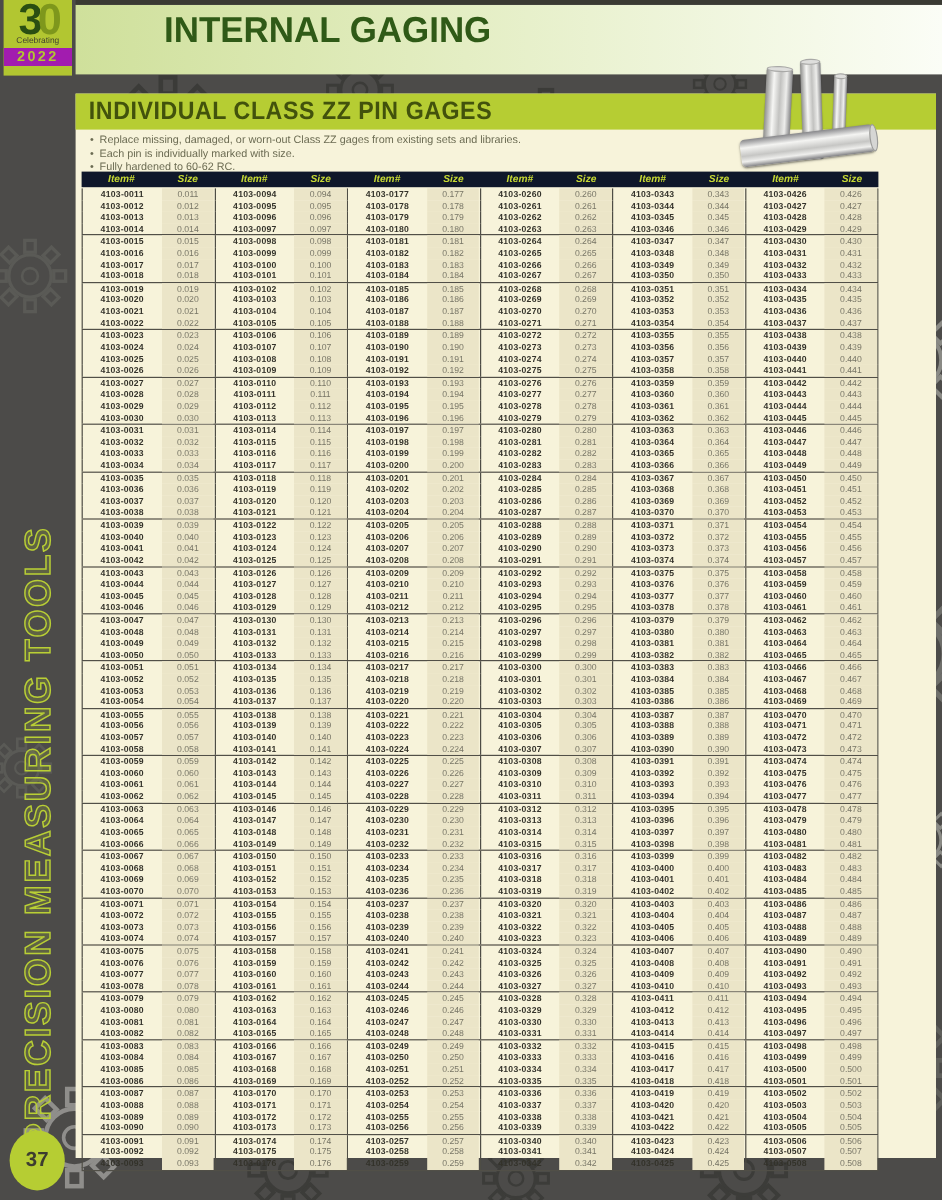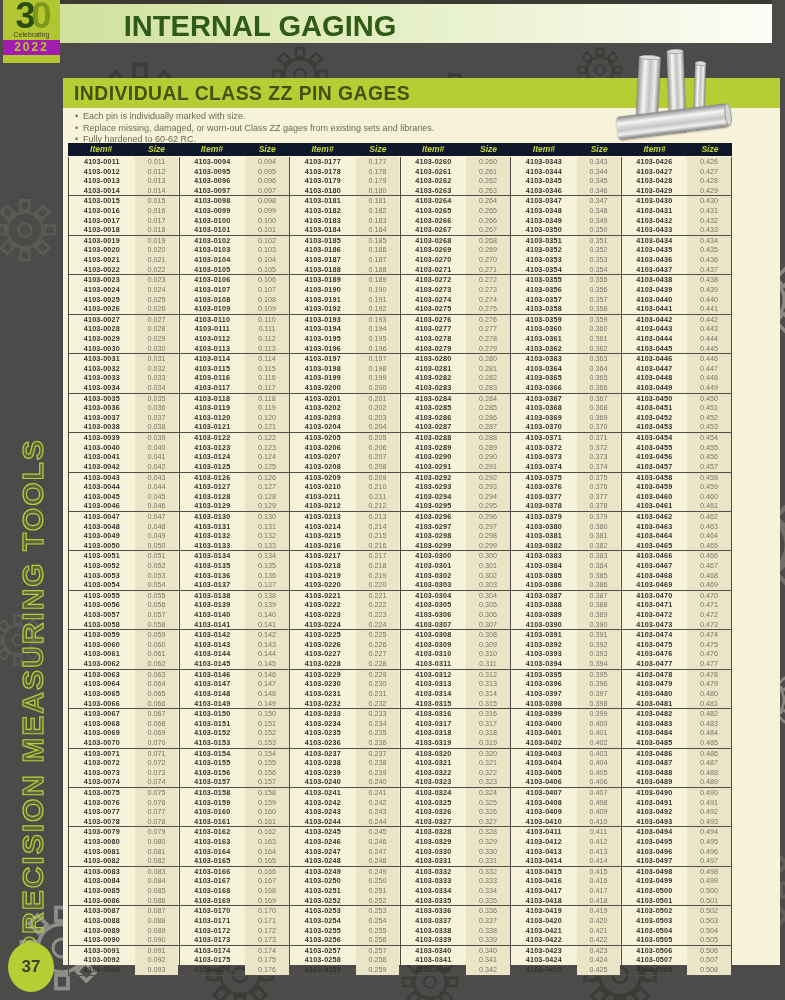--- a/index.html
+++ b/index.html
@@ -1,21 +1,21 @@
 <!DOCTYPE html>
 <html><head>
 <meta charset="utf-8">
 <style>
   html,body{margin:0;padding:0;}
   body{width:785px;height:1000px;position:relative;overflow:hidden;background:#4c4b49;
        font-family:"Liberation Sans",sans-serif;}
   #bg-gears{position:absolute;left:0;top:0;width:785px;height:1000px;z-index:0;}
 
   
-  .topbar{position:absolute;left:50px;top:0;width:722px;height:43px;z-index:2;
+  .topbar{position:absolute;left:63px;top:0;width:722px;height:62px;z-index:2;
           background:linear-gradient(to right,#cfe09b,#e4eec4 45%,#fbfdf6);
           border-top:4px solid #3a3a33;box-sizing:border-box;}
   .topbar h1{margin:0;padding-left:76px;line-height:44px;font-size:30px;font-weight:bold;
              color:#2f5a17;letter-spacing:0;transform:scaleX(.97);transform-origin:left center;}
 
   
   .logo{position:absolute;left:3px;top:0;width:57px;height:63px;background:#b2c631;z-index:3;
         text-align:center;overflow:hidden;}
   .logo .big{font-size:36px;font-weight:bold;line-height:30px;letter-spacing:-4px;margin-top:1px;}
   .logo .big .d3{color:#2a4e12;} .logo .big .d0{color:#7e971c;}
@@ -122,22 +122,22 @@
   <div class="big"><span class="d3">3</span><span class="d0">0</span></div>
   <div class="cap">Celebrating</div>
   <div class="year">2022</div>
 </div>
 
 <div class="panel">
   <div class="limebar">
     <h2>INDIVIDUAL CLASS ZZ PIN GAGES</h2>
   </div>
   <ul class="bullets" id="bullets-left">
+      <li>Replace missing, damaged, or worn-out Class ZZ gages from existing sets and libraries.</li>
       <li>Each pin is individually marked with size.</li>
-      <li>Replace missing, damaged, or worn-out Class ZZ gages from existing sets and libraries.</li>
       <li>Fully hardened to 60-62 RC.</li>
     </ul>
 
   <div class="gtable">
     <div class="thead" id="thead">
         <div class="hgroup">
           <span class="hitem">Item#</span>
           <span class="hsize">Size</span>
         </div>
         <div class="hgroup">

